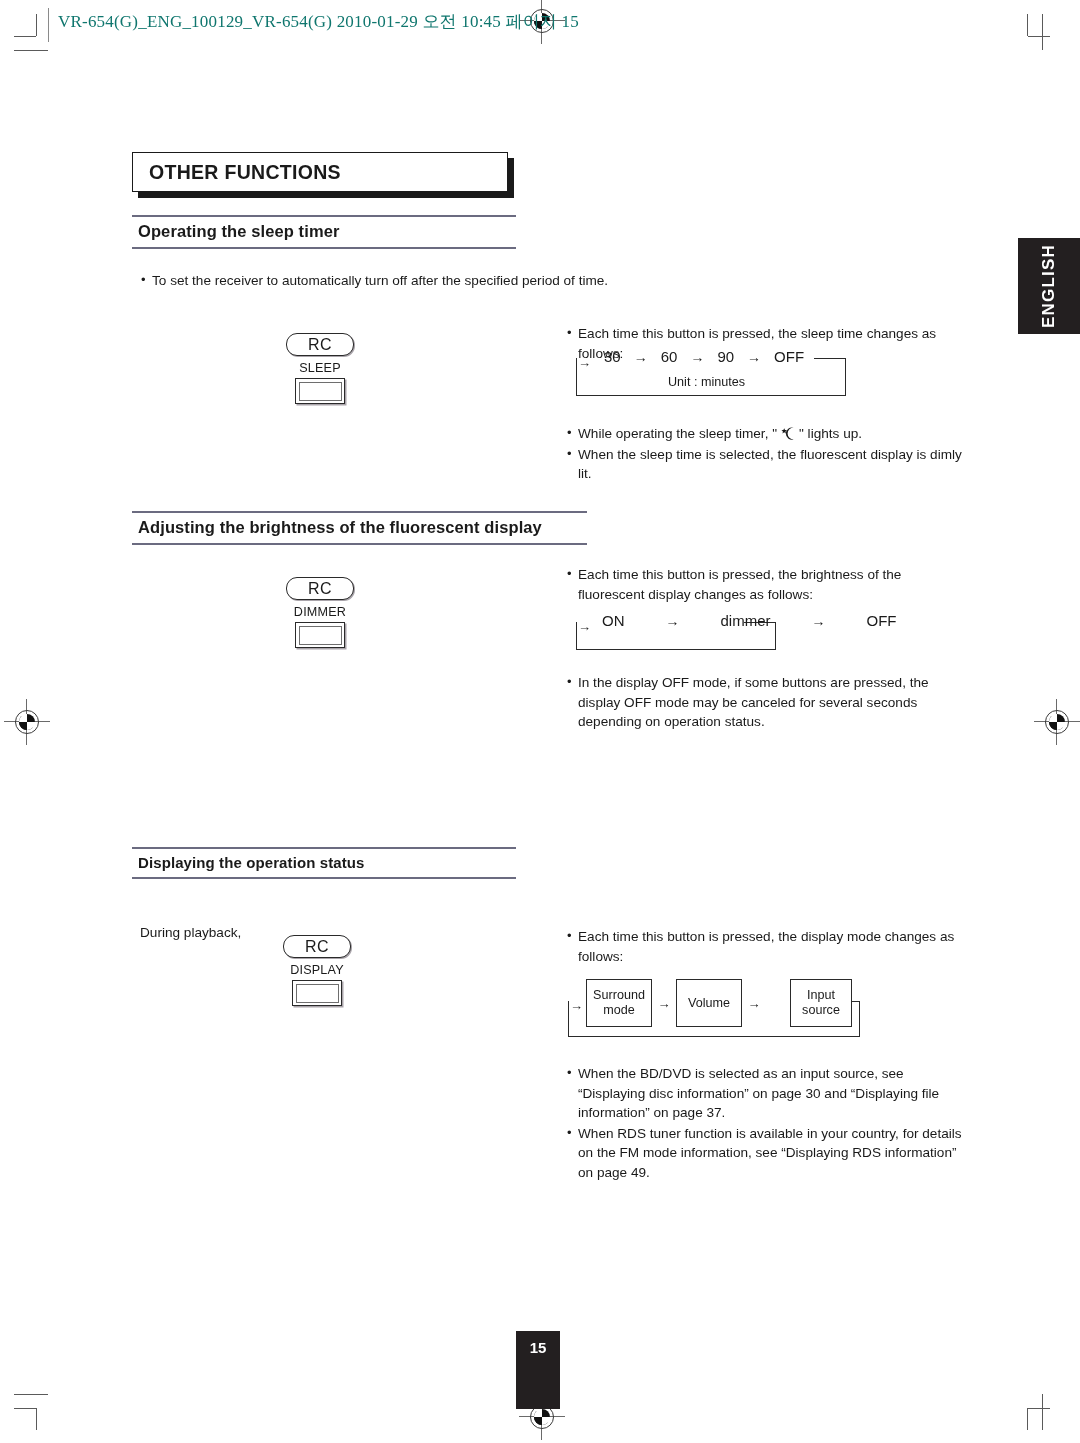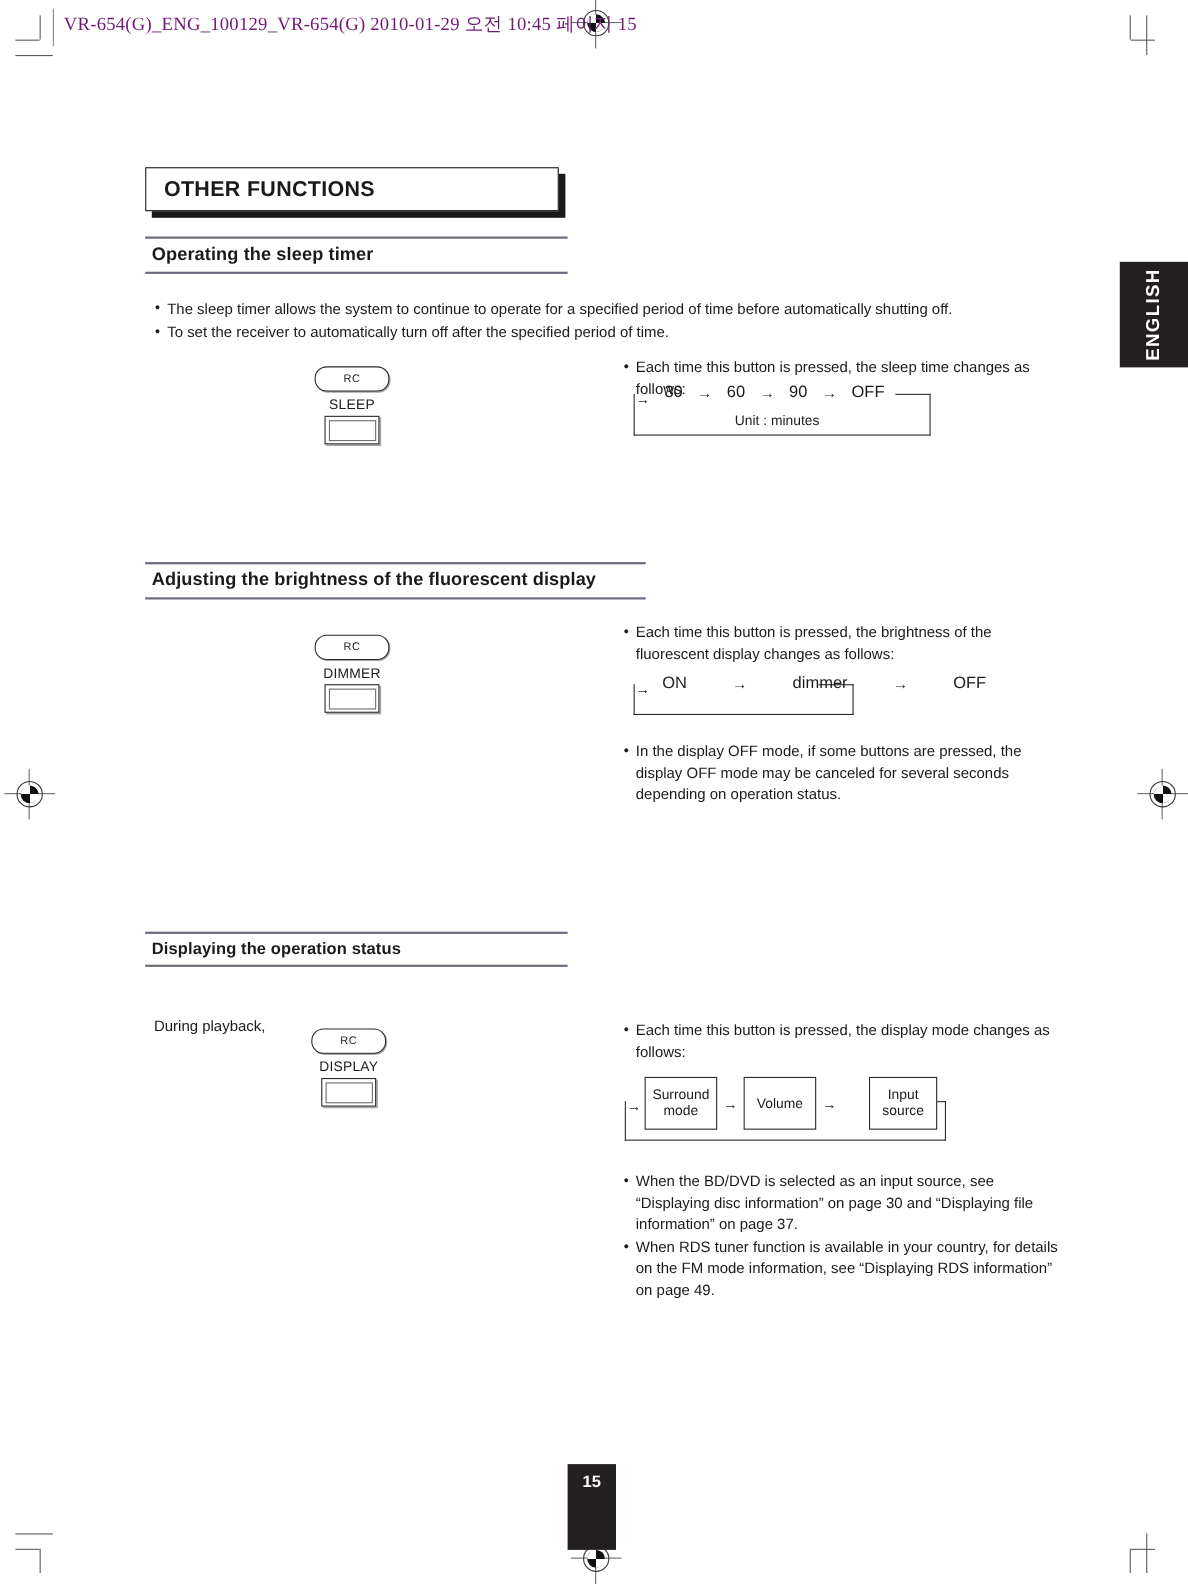--- a/index.html
+++ b/index.html
@@ -40,21 +40,21 @@
     content:""; position:absolute; inset:0; border-radius:50%;
     background:
       conic-gradient(#111 0deg 90deg, #fff 90deg 180deg, #111 180deg 270deg, #fff 270deg 360deg);
   }
 
   .headerline {
     position: absolute;
     left: 58px; top: 10px;
     font-family: "Liberation Serif", serif;
     font-size: 17px;
-    color: #701a75;
+    color: #0f766e;
     letter-spacing: .2px;
     white-space: nowrap;
   }
   .headerbar {
     position:absolute; left:48px; top:8px; width:1px; height:34px; background:#8a8a8a;
   }
 
   
   .page { position: absolute; left: 0; top: 0; width: 1080px; height: 1443px; }
 
@@ -116,21 +116,21 @@
   }
 
   
   .rc-group { position: absolute; }
   .rc-pill {
     width: 68px; height: 23px;
     border: 1.6px solid #2a2a2a;
     border-radius: 11px;
     box-sizing: border-box;
     display: flex; align-items: center; justify-content: center;
-    font-size: 10px;
+    font-size: 16px;
     color: #1a1a1a;
     background: #fff;
     letter-spacing: .4px;
     box-shadow: 1px 1px 0 0 #a9a4aa;
   }
   .rc-key-label {
     text-align: center;
     font-size: 12.6px;
     margin-top: 5px;
     letter-spacing: .2px;
@@ -300,21 +300,20 @@
   <div class="eng-tab">
     <span>ENGLISH</span>
   </div>
 
   <div class="sec-head" style="top:215px;">
     <div class="t">Operating the sleep timer</div>
   </div>
 
   <div class="body-text" style="left:140px;top:271px;width:800px;">
     <ul class="bul">
-      <li>The sleep timer allows the system to continue to operate for a specified period of time before automatically shutting off.</li>
       <li>To set the receiver to automatically turn off after the specified period of time.</li>
     </ul>
   </div>
 
   <div class="rc-group" style="left:286px;top:333px;">
     <div class="rc-pill">
       <span>RC</span>
     </div>
     <div class="rc-key-label">SLEEP</div>
     <div class="rc-key">
@@ -337,20 +336,29 @@
       <span class="arw">→</span>
       <span class="step">60</span>
       <span class="arw">→</span>
       <span class="step">90</span>
       <span class="arw">→</span>
       <span class="step">OFF</span>
     </div>
     <div class="unit" style="left:92px;top:17px;">Unit : minutes</div>
   </div>
 
+  <div class="body-text" style="left:566px;top:424px;width:400px;">
+    <ul class="bul">
+      <li><span>While operating the sleep timer, "</span><span class="moon-icon"><svg width="22" height="15" viewBox="0 0 22 15">
+              <path d="M7.2 2.2 L8.0 4.1 L10.0 4.2 L8.45 5.45 L8.95 7.4 L7.2 6.3 L5.45 7.4 L5.95 5.45 L4.4 4.2 L6.4 4.1 Z" fill="#1a1a1a"></path>
+              <path d="M17.6 1.6 A6.2 6.2 0 1 0 17.6 13.6 A5.0 5.0 0 1 1 17.6 1.6 Z" fill="#1a1a1a" transform="translate(-1,0)"></path>
+            </svg></span><span>" lights up.</span></li>
+      <li>When the sleep time is selected, the fluorescent display is dimly lit.</li>
+    </ul>
+  </div>
 
   <div class="sec-head wide" style="top:511px;">
     <div class="t">Adjusting the brightness of the fluorescent display</div>
   </div>
 
   <div class="rc-group" style="left:286px;top:577px;">
     <div class="rc-pill">
       <span>RC</span>
     </div>
     <div class="rc-key-label">DIMMER</div>

